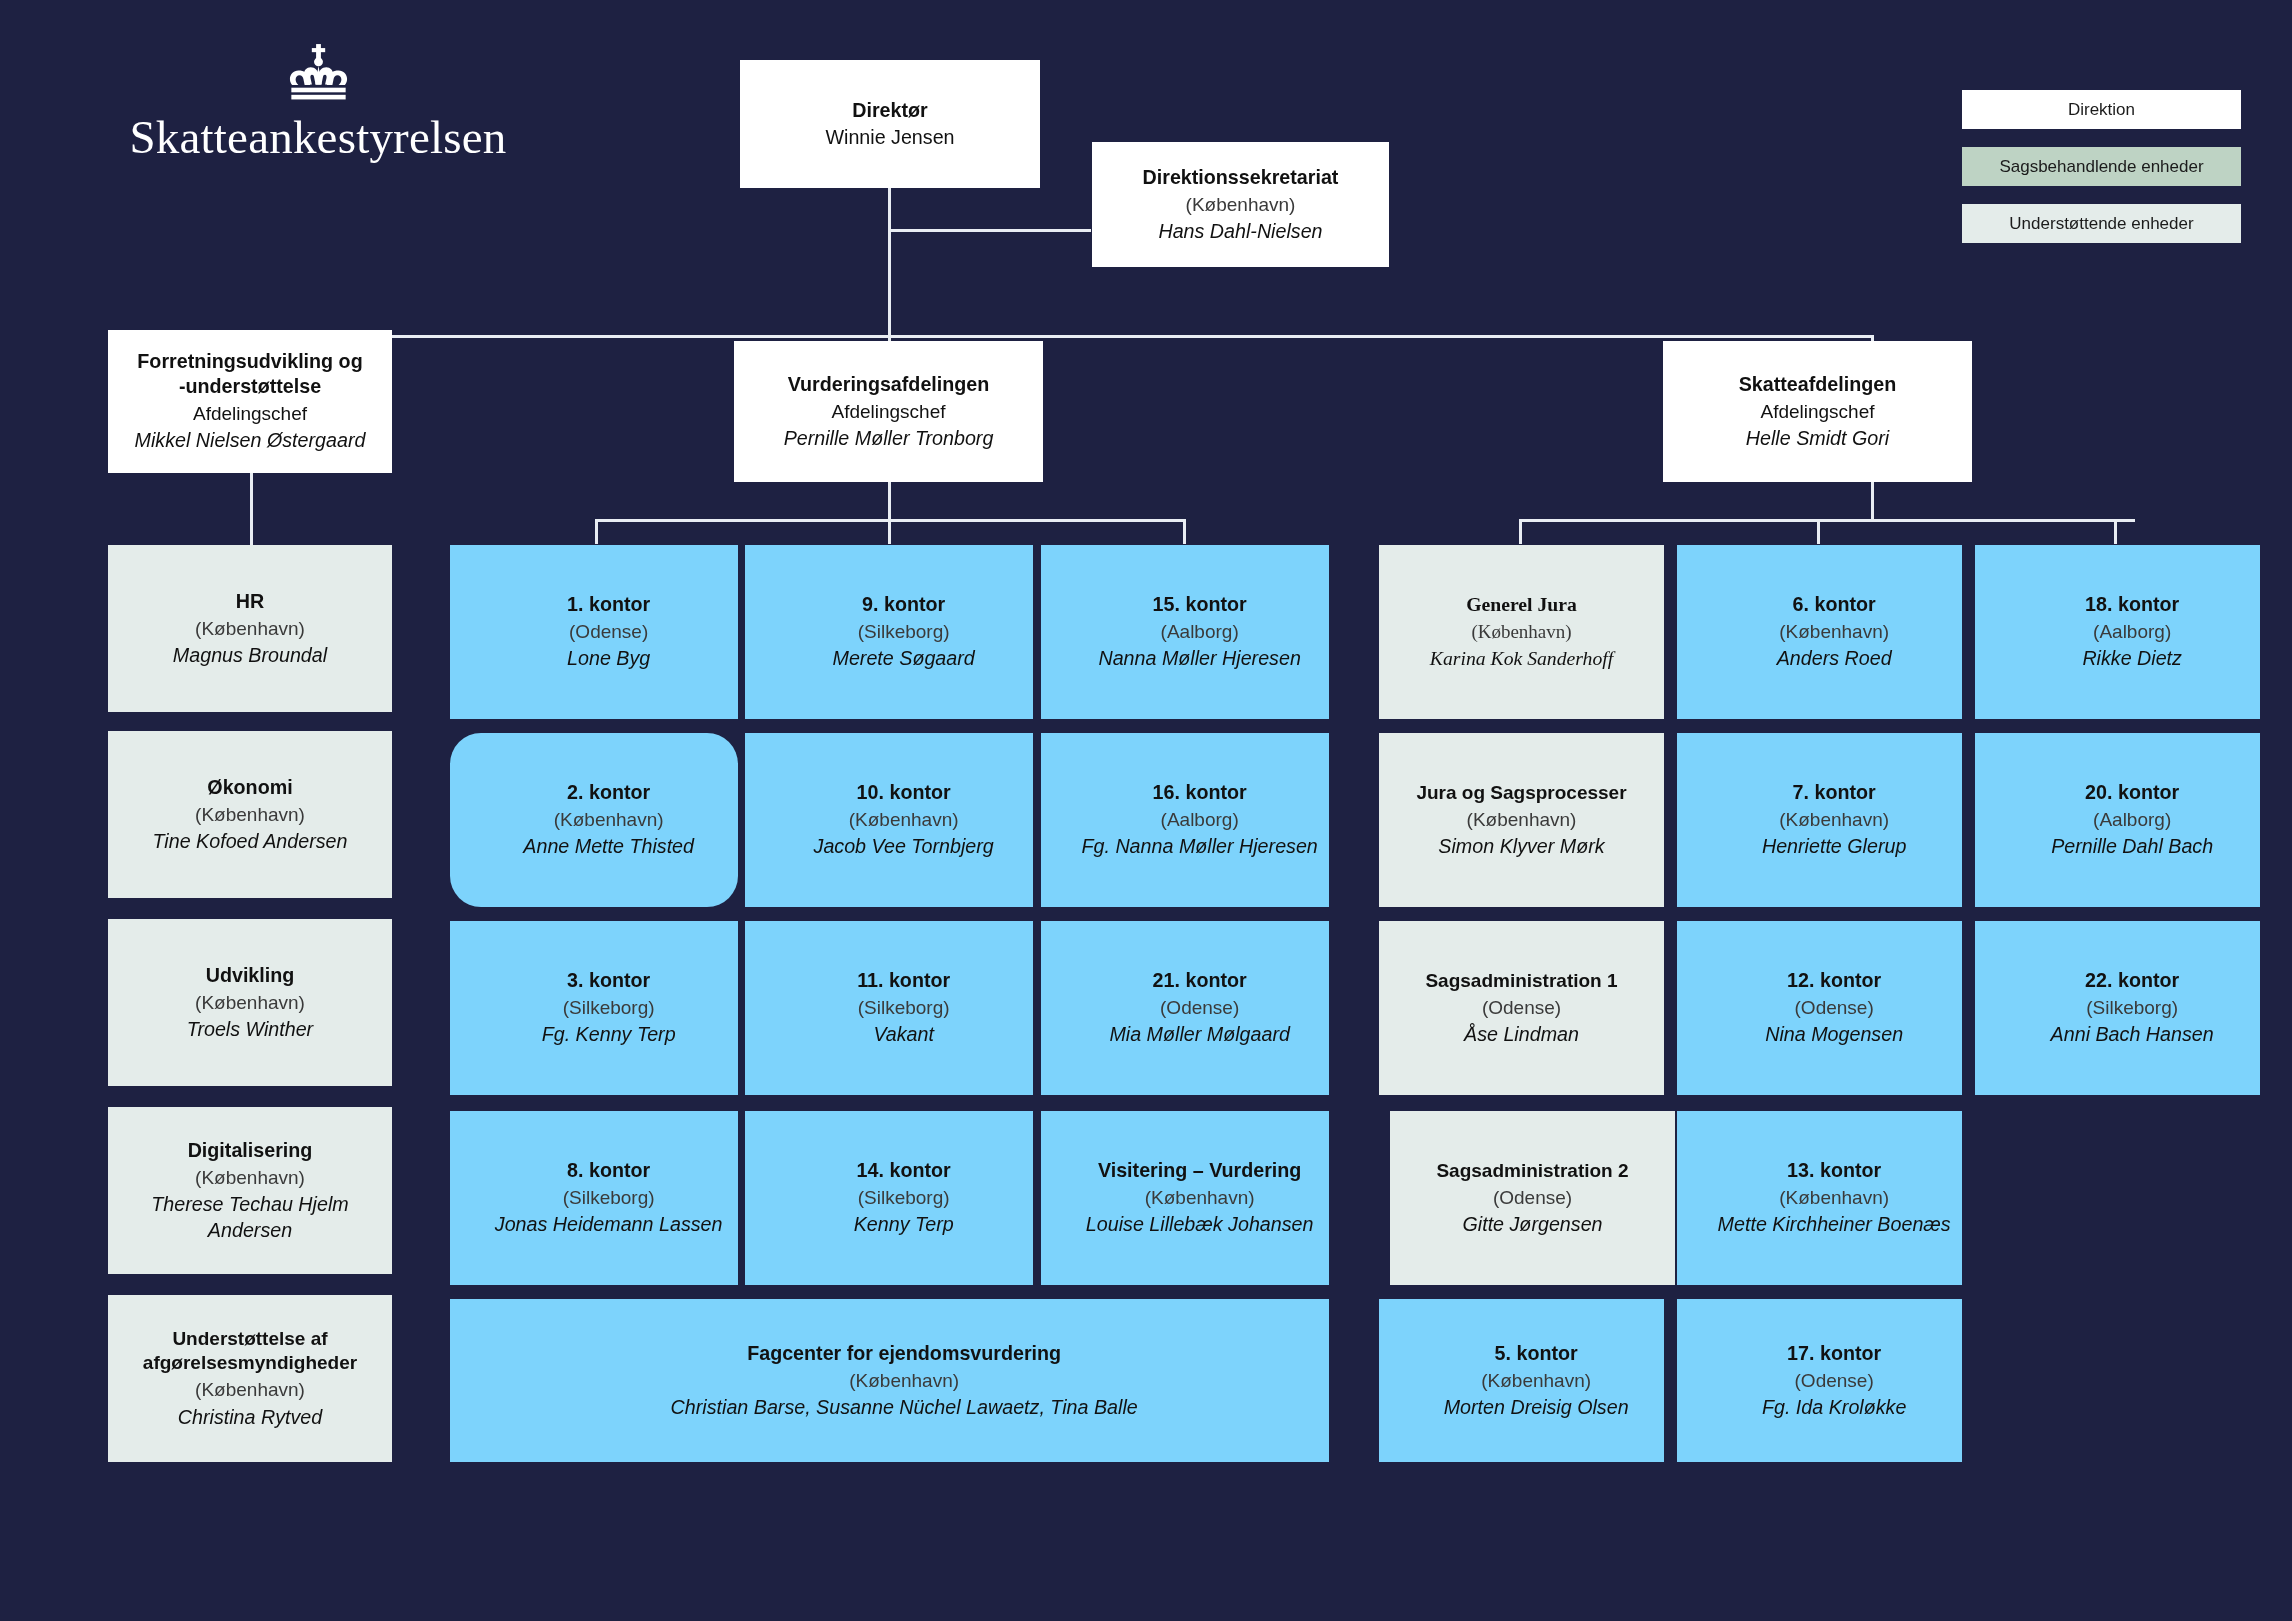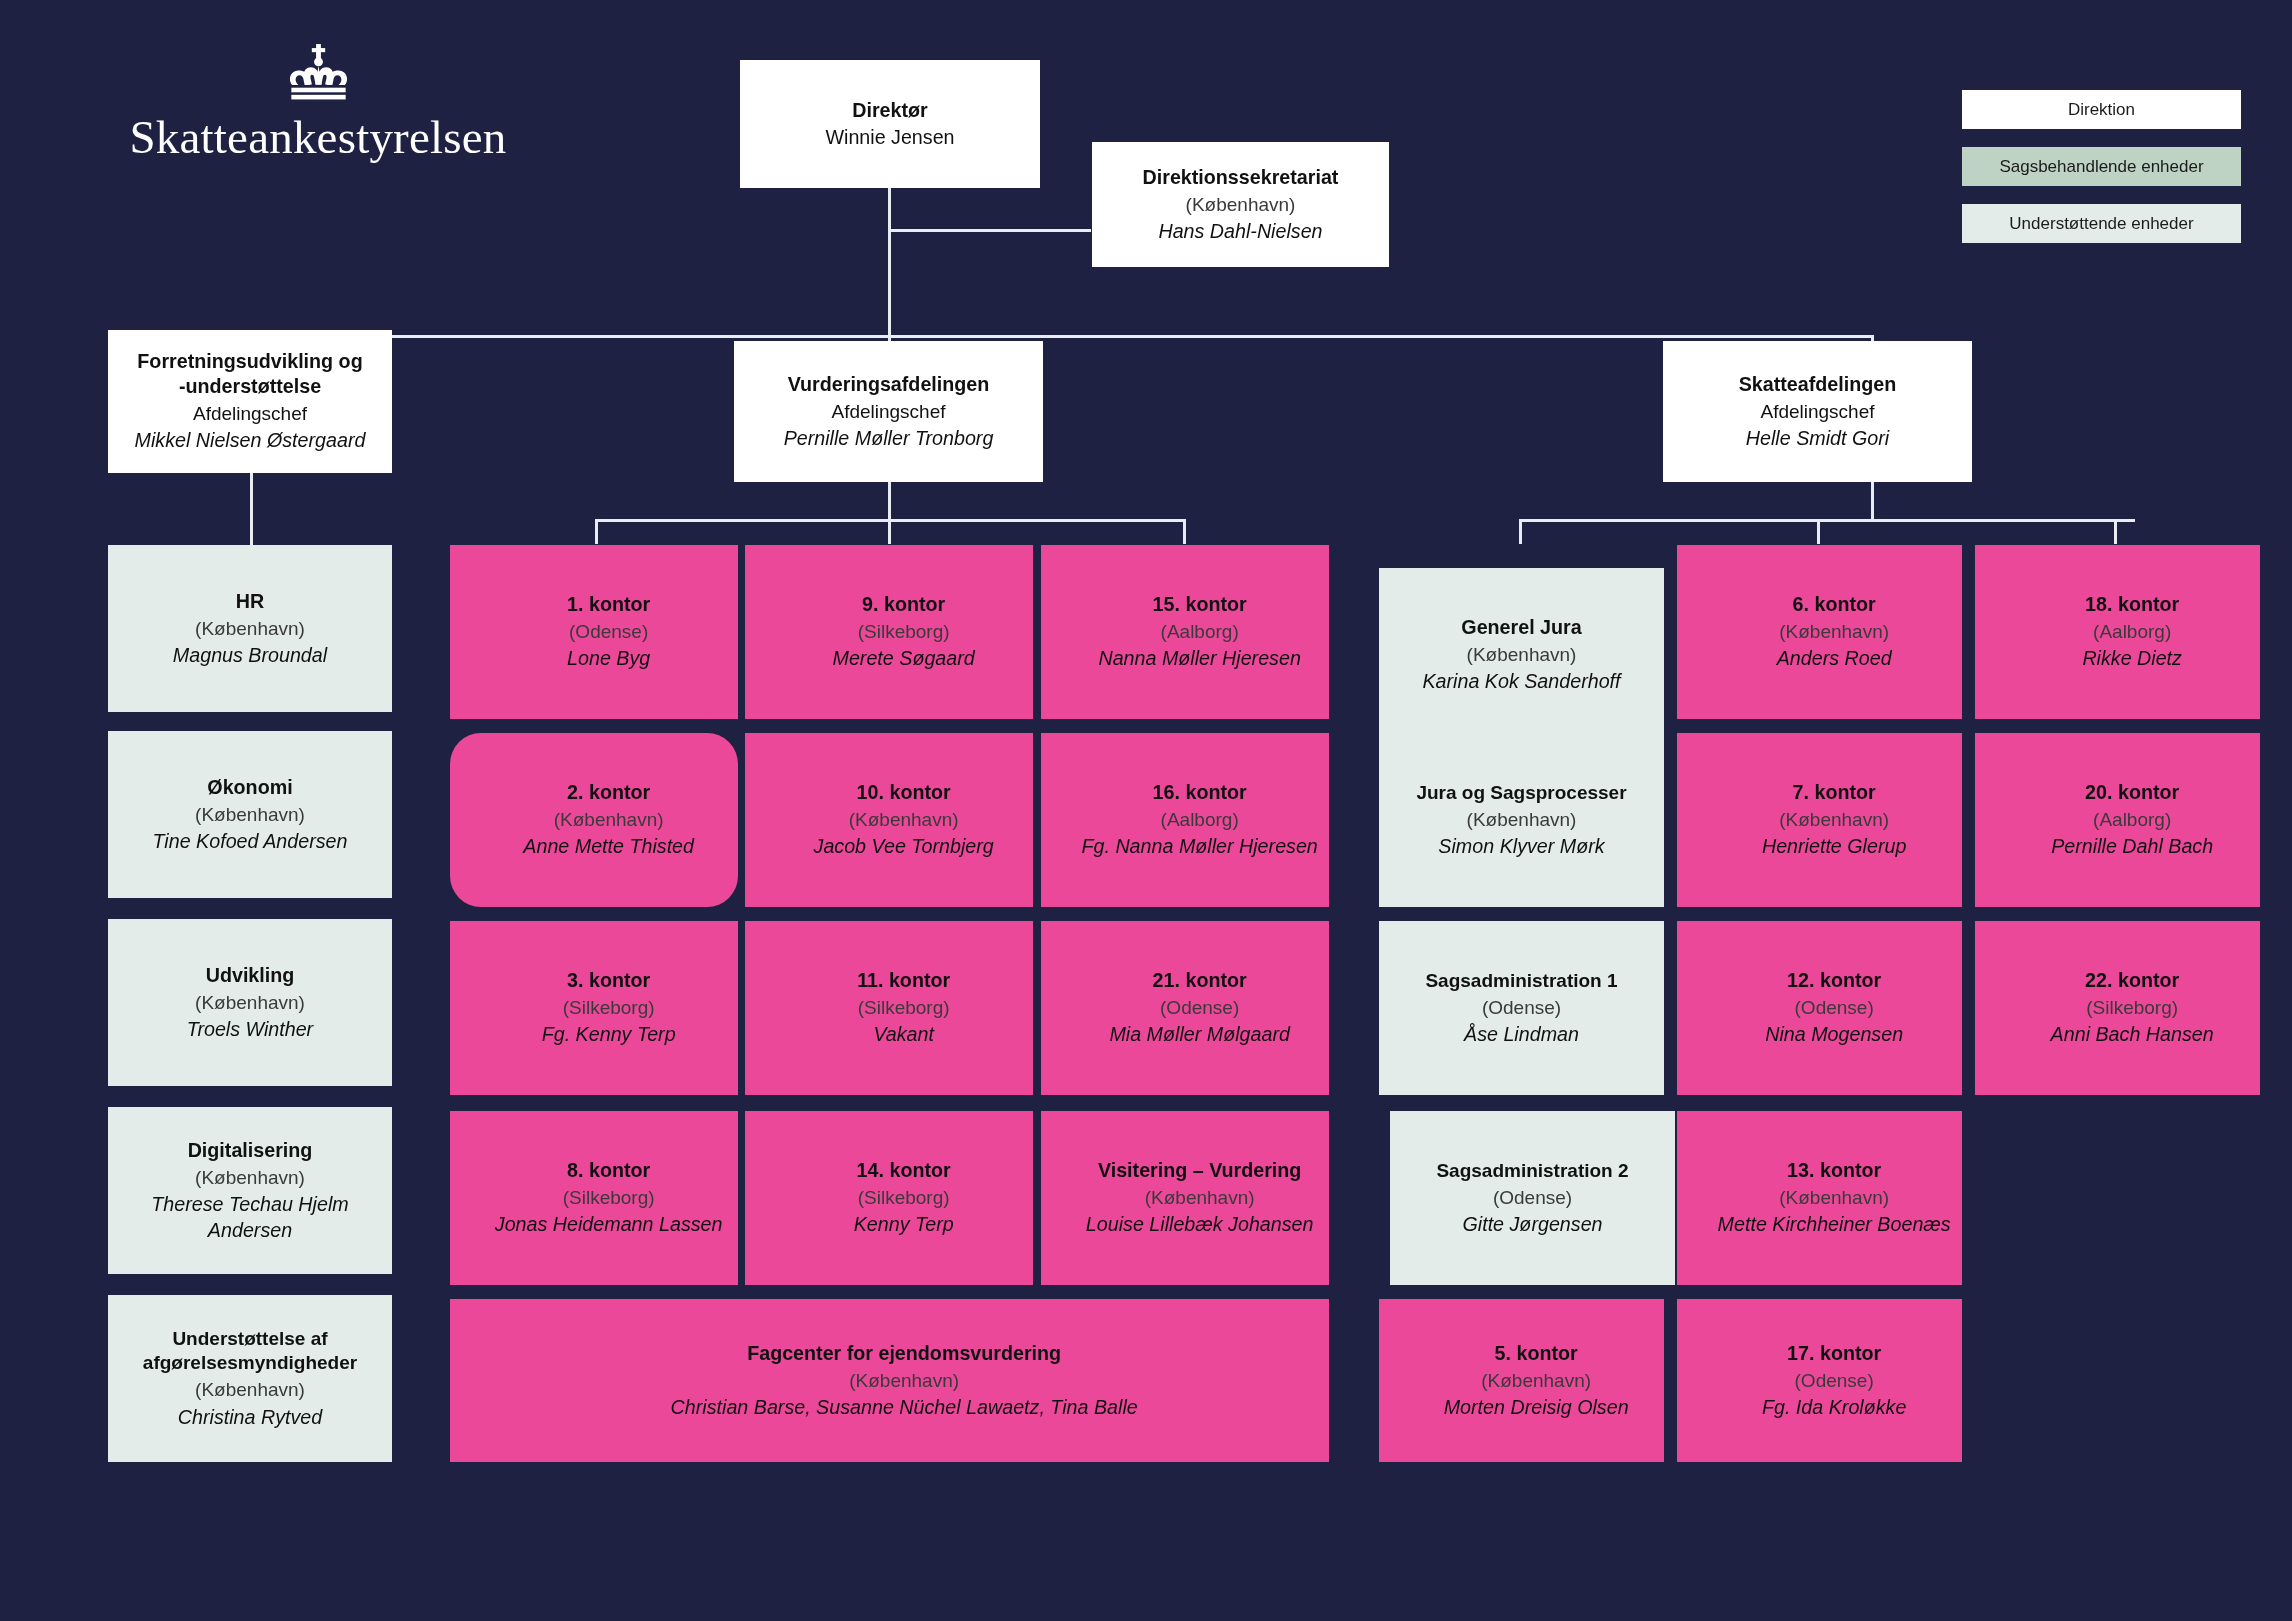--- a/index.html
+++ b/index.html
@@ -67,21 +67,21 @@
     box-sizing: border-box;
     display: flex;
     flex-direction: column;
     justify-content: center;
     align-items: center;
     text-align: center;
     padding: 5.4px 10.7px;
     color: #111111;
   }
   .box.white { background: #ffffff; }
-  .box.sags  { background: #ec4899; padding-left: 40px; }
+  .box.sags  { background: #7dd3fc; padding-left: 40px; }
   .box.under { background: #e4ecea; }
 
   .b-title {
     font-weight: bold;
     font-size: 19.7px;
     line-height: 1.28;
   }
   .b-loc {
     font-size: 19px;
     line-height: 1.34;
@@ -279,21 +279,21 @@
     <div class="b-loc">(København)</div>
     <div class="b-person">Louise Lillebæk Johansen</div>
   </div>
 
   <div class="box sags" style="left:450px; top:1299px; width:879px; height:163px;">
     <div class="b-title">Fagcenter for ejendomsvurdering</div>
     <div class="b-loc">(København)</div>
     <div class="b-person">Christian Barse, Susanne Nüchel Lawaetz, Tina Balle</div>
   </div>
 
-  <div class="box under" style="left:1379px; top:568px; width:285px; height:174px;">
+  <div class="box under" style="left:1379px; top:545px; width:285px; height:174px;font-family:Liberation Serif, serif;">
     <div class="b-title">Generel Jura</div>
     <div class="b-loc">(København)</div>
     <div class="b-person">Karina Kok Sanderhoff</div>
   </div>
   <div class="box under" style="left:1379px; top:733px; width:285px; height:174px;">
     <div class="b-title sm">Jura og Sagsprocesser</div>
     <div class="b-loc">(København)</div>
     <div class="b-person">Simon Klyver Mørk</div>
   </div>
   <div class="box under" style="left:1379px; top:921px; width:285px; height:174px;">

